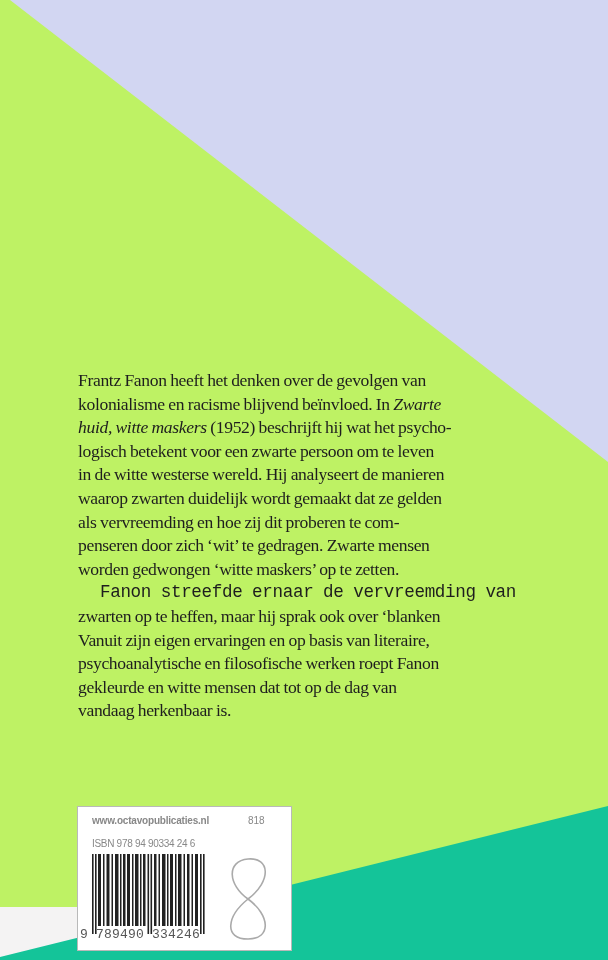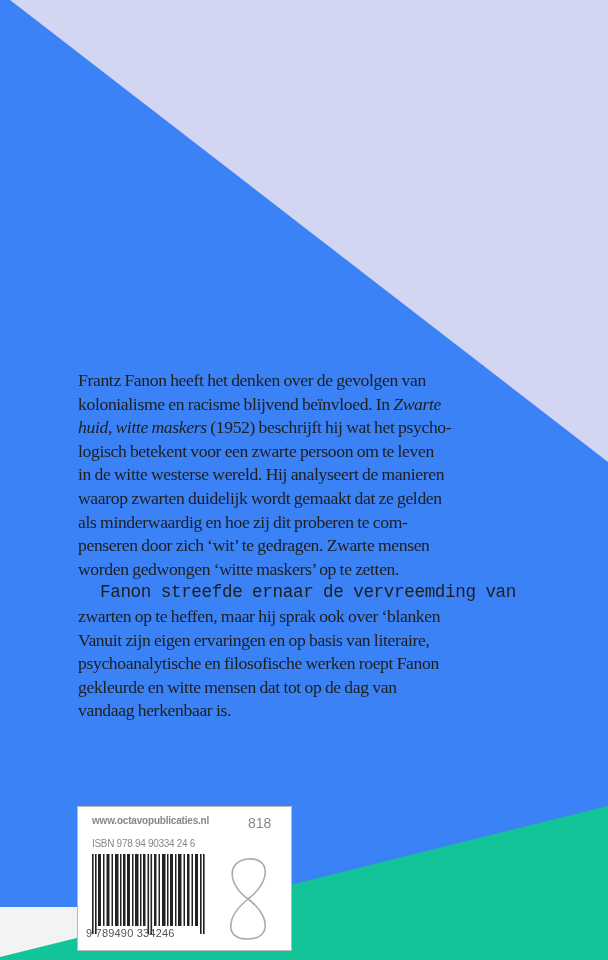--- a/index.html
+++ b/index.html
@@ -12,21 +12,21 @@
       position: relative;
       overflow: hidden;
       background: #f4f3f3;
       font-family: "Liberation Serif", "DejaVu Serif", serif;
     }
     .cover {
       position: absolute;
       left: 0; top: 0;
       width: 608px;
       height: 907px;
-      background: #3b82f6;
+      background: #bef264;
     }
     .shape-lavender {
       position: absolute;
       left: 0; top: 0;
       width: 608px;
       height: 960px;
       background: #d2d6f2;
       clip-path: polygon(10px 0px, 608px 0px, 608px 462px);
     }
     .shape-green {
@@ -76,45 +76,45 @@
       font-size: 10px;
       color: #888;
       letter-spacing: -0.2px;
       font-weight: bold;
     }
     .series-num {
       position: absolute;
       left: 170px;
       top: 8px;
       font-family: "Liberation Sans", "DejaVu Sans", sans-serif;
-      font-size: 14px;
+      font-size: 10px;
       color: #888;
     }
     .isbn {
       position: absolute;
       left: 14px;
       top: 31px;
       font-family: "Liberation Sans", "DejaVu Sans", sans-serif;
       font-size: 10px;
       color: #888;
       letter-spacing: -0.3px;
     }
     .bars {
       position: absolute;
       left: 14px;
       top: 47px;
       width: 116px;
       height: 80px;
     }
     .barcode-digits {
       position: absolute;
-      left: 8px;
+      left: 2px;
       top: 120px;
-      font-family: Liberation Sans, sans-serif;
-      font-size: 11px;
+      font-family: Liberation Mono, monospace;
+      font-size: 13px;
       color: #555;
       letter-spacing: 0.2px;
       background: transparent;
     }
     .eight-logo {
       position: absolute;
       left: 142px;
       top: 48px;
       width: 56px;
       height: 88px;
@@ -127,21 +127,21 @@
   <div class="shape-lavender"></div>
   <div class="shape-green"></div>
 
   <div class="blurb">
     <span class="line">Frantz Fanon heeft het denken over de gevolgen van</span>
     <span class="line"><span>kolonialisme en racisme blijvend beïnvloed. In </span><em>Zwarte</em></span>
     <span class="line"><em>huid, witte maskers</em><span> (1952) beschrijft hij wat het psycho-</span></span>
     <span class="line">logisch betekent voor een zwarte persoon om te leven</span>
     <span class="line">in de witte westerse wereld. Hij analyseert de manieren</span>
     <span class="line">waarop zwarten duidelijk wordt gemaakt dat ze gelden</span>
-    <span class="line">als minderwaardig en hoe zij dit proberen te com-</span>
+    <span class="line">als vervreemding en hoe zij dit proberen te com-</span>
     <span class="line">penseren door zich ‘wit’ te gedragen. Zwarte mensen</span>
     <span class="line">worden gedwongen ‘witte maskers’ op te zetten.</span>
     <span class="line indent">Fanon streefde ernaar de vervreemding van</span>
     <span class="line">zwarten op te heffen, maar hij sprak ook over ‘blanken</span>
     <span class="line">Vanuit zijn eigen ervaringen en op basis van literaire,</span>
     <span class="line">psychoanalytische en filosofische werken roept Fanon</span>
     <span class="line">gekleurde en witte mensen dat tot op de dag van</span>
     <span class="line">vandaag herkenbaar is.</span>
   </div>
 

